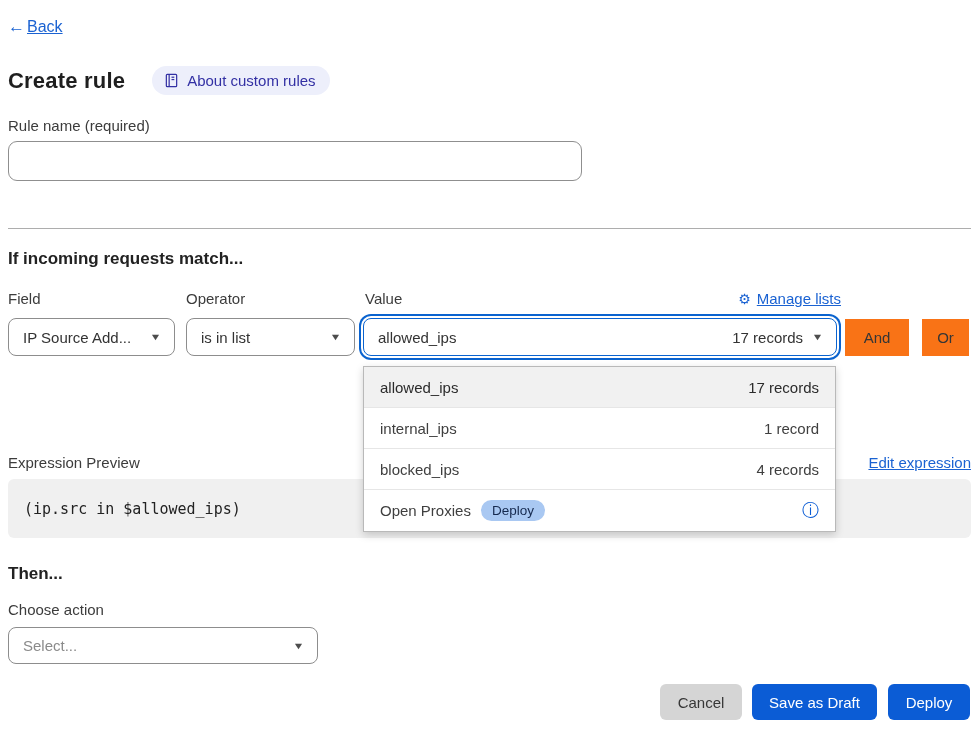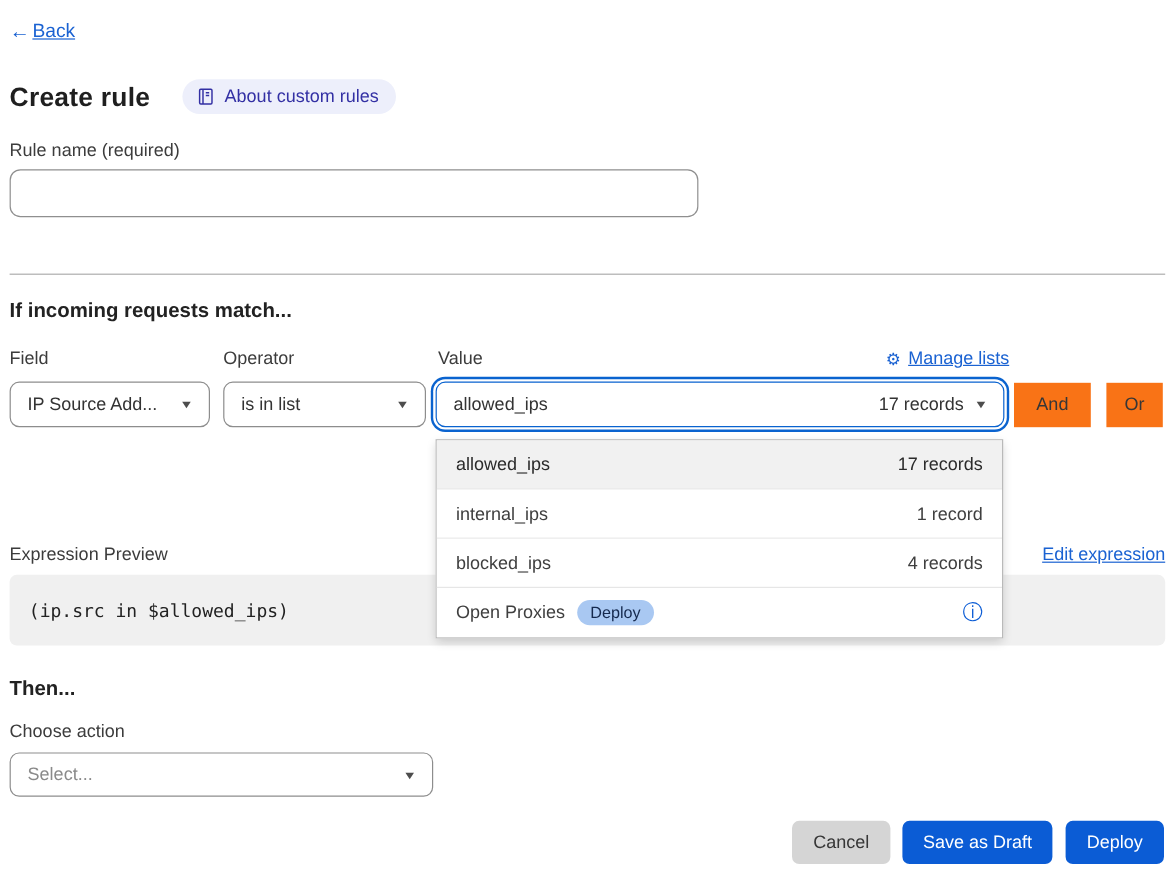--- a/index.html
+++ b/index.html
@@ -151,21 +151,21 @@
   }
   .expr-code {
     font-family: "DejaVu Sans Mono", monospace;
     font-size: 15px; color: #222;
   }
 
   
   .then-heading { top: 564px; }
   .action-label { left: 8px; top: 601px; }
   .select-action {
-    top: 627px; left: 8px; width: 353px; height: 37px;
+    top: 627px; left: 8px; width: 310px; height: 37px;
   }
   .select-action .placeholder { color: #8a8a8a; }
 
   
   .footer-btn {
     position: absolute; top: 684px; height: 36px;
     border: none; border-radius: 6px; font-size: 15px;
     font-family: "Liberation Sans", sans-serif; cursor: pointer;
   }
   .btn-cancel { left: 660px; width: 82px; background: #d5d5d5; color: #373737; }

